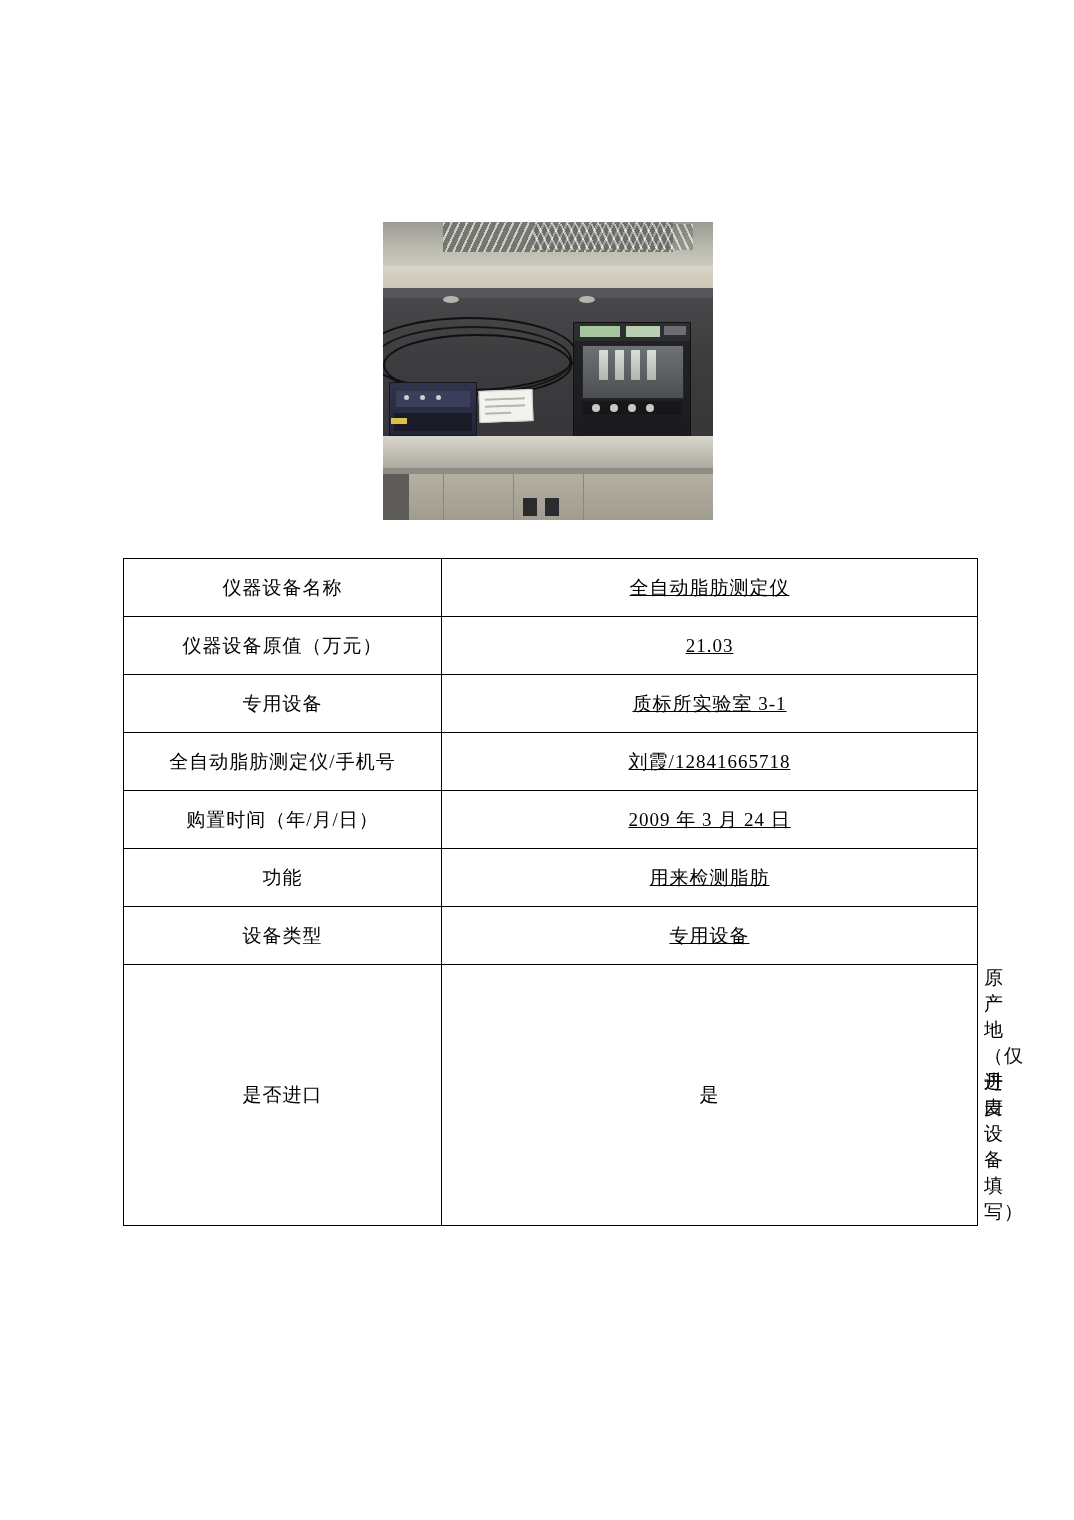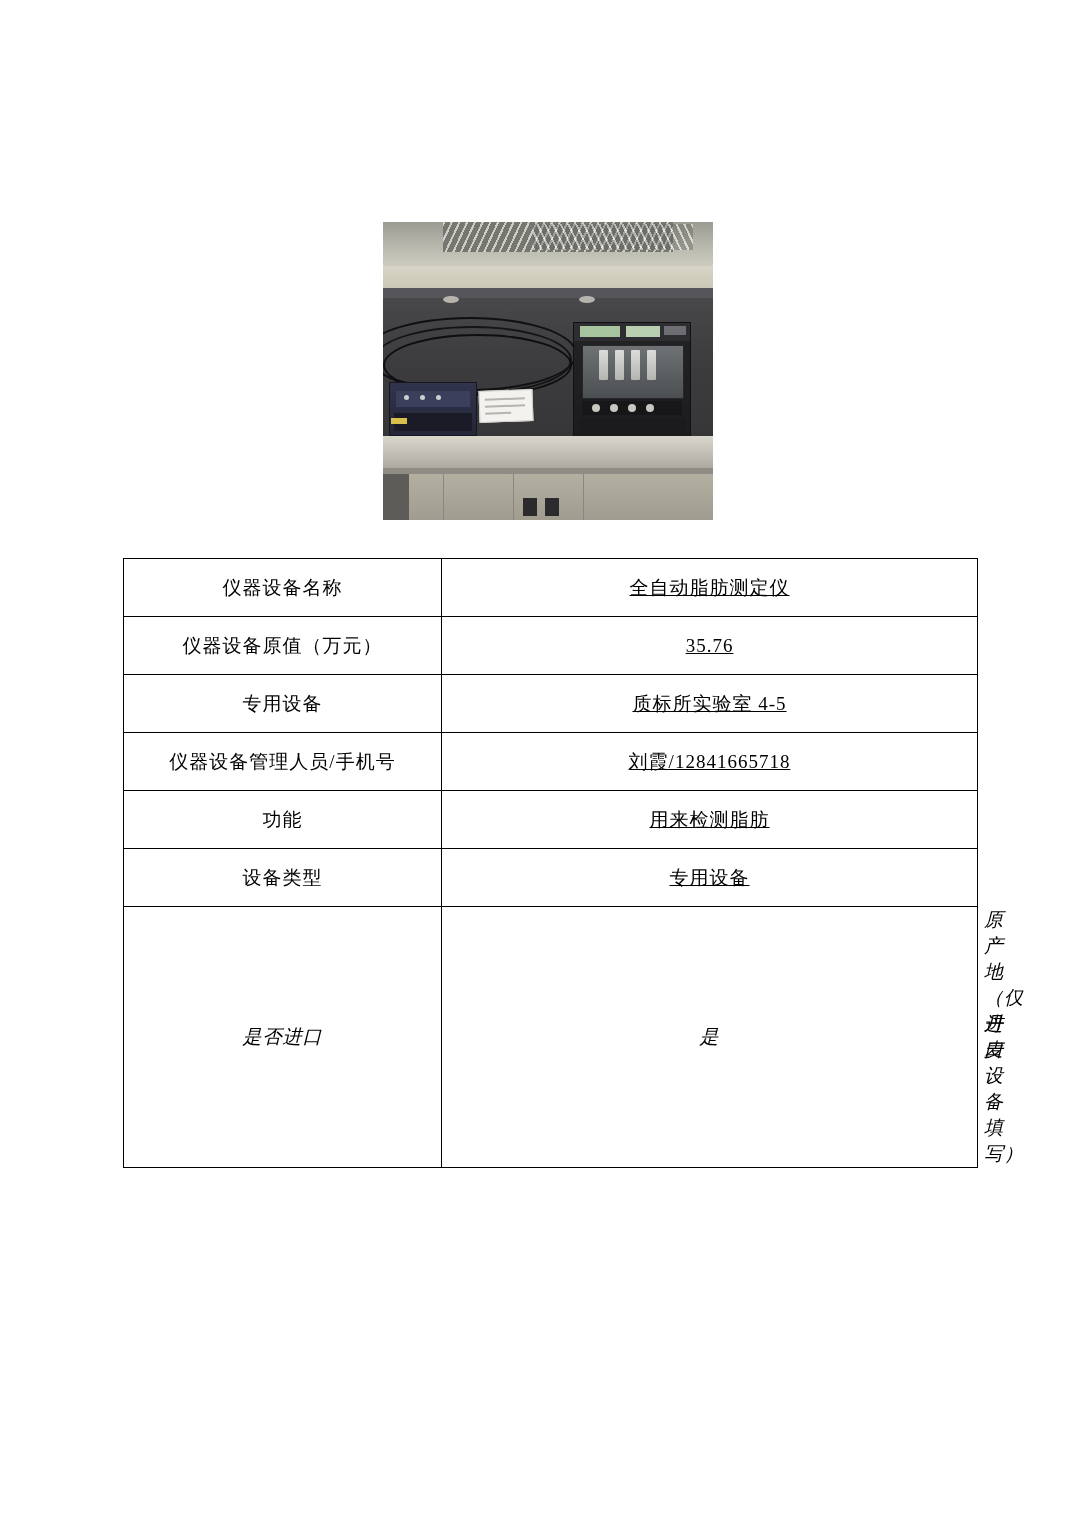--- a/index.html
+++ b/index.html
@@ -223,21 +223,21 @@
     padding: 0 6px;
   }
   .col-label { width: 305px; }
   .col-value { width: 523px; text-decoration: underline; }
 
   
   .lr-1 { width: 205px; }
   .lr-2 { width: 100px; }
   .lr-3 { width: 328px; }
   .lr-4 { width: 195px; }
-  .lr-row td { height: 88px; font-style: italic; }
+  .lr-row td { height: 88px; }
 </style>
 </head>
 <body>
 
 <div class="page">
 
   <div class="photo-wrap">
     <div class="photo">
       <div class="ph-ceiling"></div>
       <div class="ph-vent"></div>
@@ -300,29 +300,33 @@
 
   <div class="table-wrap">
     <table class="spec">
       <tbody>
           <tr>
         <td class="col-label">仪器设备名称</td>
         <td class="col-value">全自动脂肪测定仪</td>
       </tr>
       <tr>
         <td class="col-label">仪器设备原值（万元）</td>
-        <td class="col-value">35.76</td>
+        <td class="col-value">21.03</td>
       </tr>
       <tr>
         <td class="col-label">专用设备</td>
-        <td class="col-value">质标所实验室 4-5</td>
-      </tr>
-      <tr>
-        <td class="col-label">仪器设备管理人员/手机号</td>
+        <td class="col-value">质标所实验室 3-1</td>
+      </tr>
+      <tr>
+        <td class="col-label">全自动脂肪测定仪/手机号</td>
         <td class="col-value">刘霞/12841665718</td>
+      </tr>
+      <tr>
+        <td class="col-label">购置时间（年/月/日）</td>
+        <td class="col-value">2009 年 3 月 24 日</td>
       </tr>
       <tr>
         <td class="col-label">功能</td>
         <td class="col-value">用来检测脂肪</td>
       </tr>
       <tr>
         <td class="col-label">设备类型</td>
         <td class="col-value">专用设备</td>
       </tr>
       <tr class="lr-row">

